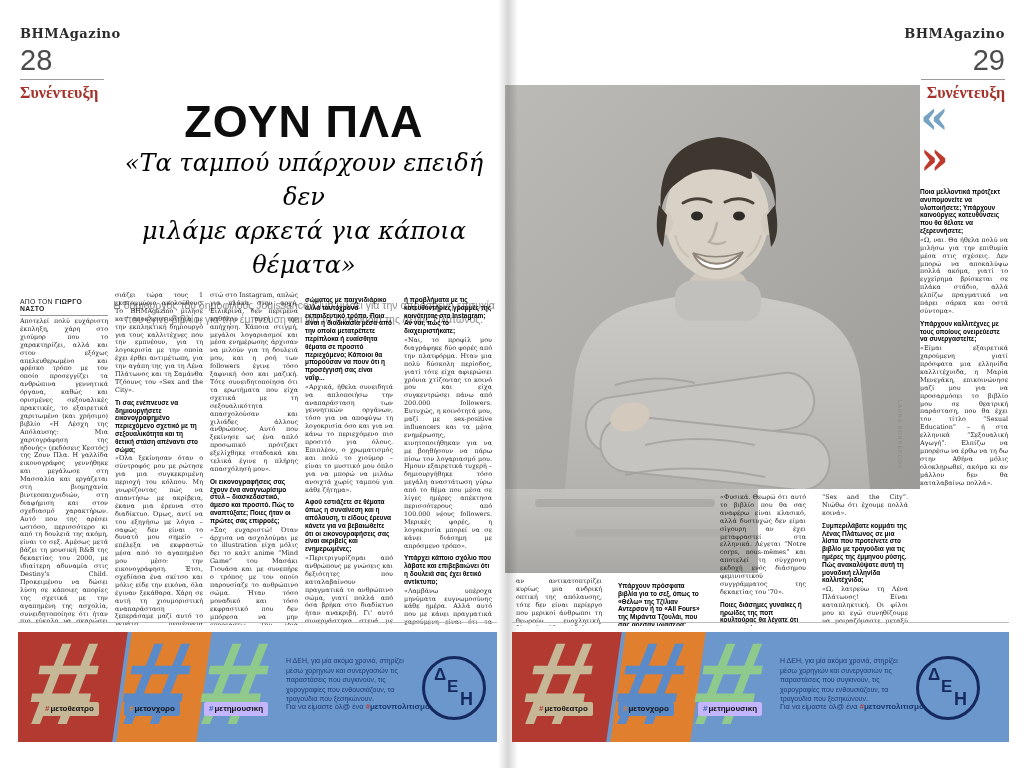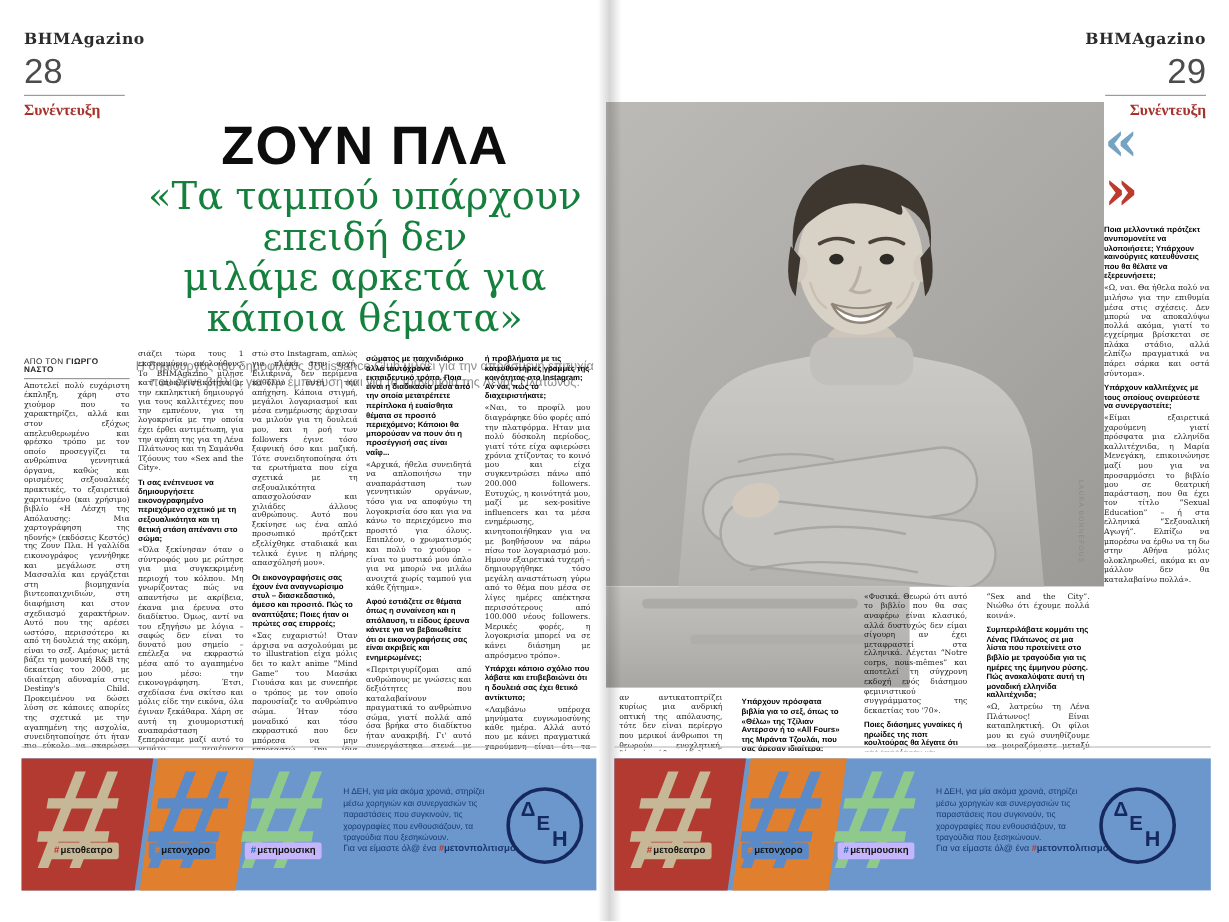--- a/index.html
+++ b/index.html
@@ -4,27 +4,27 @@
 <style>
   html,body{margin:0;padding:0;background:#ffffff;}
   #spread{position:relative;width:1024px;height:768px;background:#ffffff;overflow:hidden;
           font-family:"Liberation Sans",sans-serif;}
   .abs{position:absolute;}
 
   
   .brand{font-family:"DejaVu Serif",serif;font-size:13px;font-weight:bold;color:#2b2b2b;letter-spacing:.5px;}
   .pagenum{font-family:"Liberation Sans",sans-serif;font-size:29px;font-weight:400;color:#4c4c4c;line-height:29px;}
   .numrule{height:1px;background:#9b9b9b;}
-  .section{font-family:"Liberation Serif",serif;font-size:13px;font-weight:bold;color:#a5322b;}
+  .section{font-family:"Liberation Serif",serif;font-size:16px;font-weight:bold;color:#a5322b;}
   .tr{text-align:right;}
 
   
   .hl-wrap{left:105px;top:98px;width:398px;text-align:center;}
   .hl-name{font-family:Liberation Sans, sans-serif;font-weight:bold;font-size:45px;line-height:48px;color:#0d0d0d;letter-spacing:1px;}
-  .hl-quote{font-family:"DejaVu Serif",serif;font-size:32px;line-height:34px;color:#15803d;}
+  .hl-quote{font-family:"DejaVu Serif",serif;font-style:italic;font-size:24px;line-height:34px;color:#000000;}
   .standfirst{margin-top:16px;font-size:10.5px;line-height:14px;color:#8e8e8e;}
 
   
   .byline{left:20px;top:298px;width:88px;font-size:6.8px;color:#222;letter-spacing:.3px;
           border-bottom:1px solid #999;padding-bottom:3px;}
   .byline b{font-weight:bold;}
 
   
   .col{width:88px;overflow:hidden;}
   .seg{margin:0 0 2px 0;font-family:"DejaVu Serif",serif;font-size:6.4px;line-height:7.9px;

